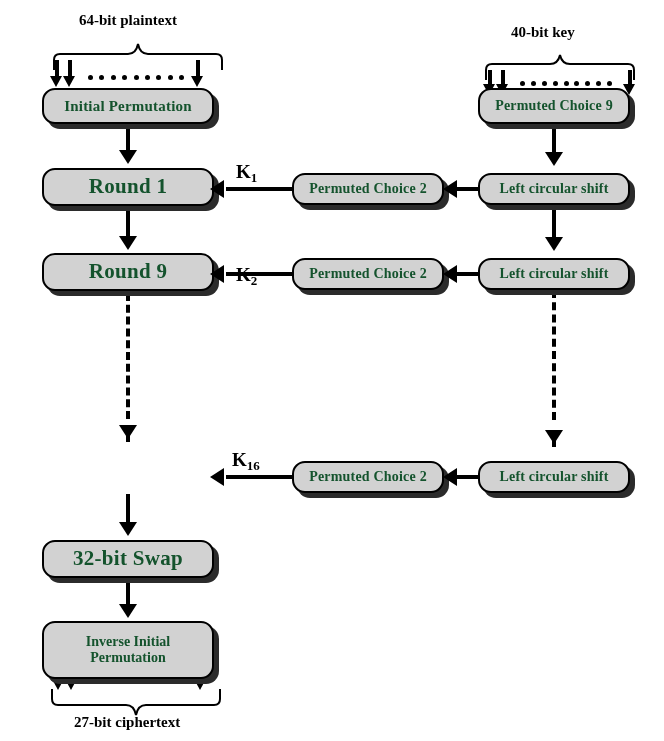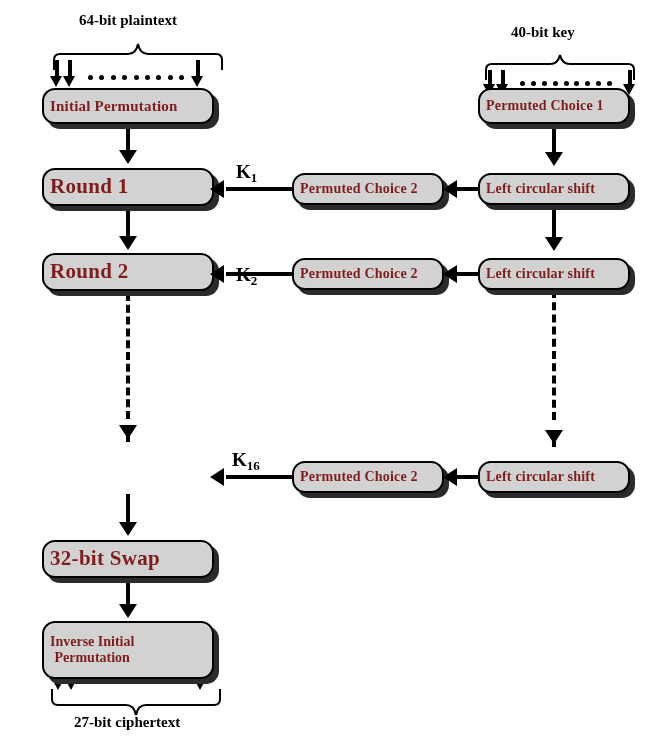--- a/index.html
+++ b/index.html
@@ -22,23 +22,23 @@
   
   .box {
     position: absolute;
     box-sizing: border-box;
     background: #d2d2d2;
     border: 2px solid #000000;
     border-radius: 13px;
     box-shadow: 5px 5px 0 0 #2b2b2b;
     display: flex;
     align-items: center;
-    justify-content: flex-start;
+    justify-content: center;
     text-align: center;
-    color: #7f1d1d;
+    color: #14532d;
     font-family: "Liberation Serif", serif;
     font-weight: bold;
     line-height: 1.12;
     z-index: 5;
   }
   .box.small  { font-size: 14px; letter-spacing: .2px; }
   .box.medium { font-size: 15px; letter-spacing: .2px; }
   .box.large  { font-size: 21px; letter-spacing: .3px; }
   .box.two-line { font-size: 14px; }
   .box .lbl { display: block; padding: 0 6px; white-space: pre-line; }
@@ -193,21 +193,21 @@
 
   <div class="box medium" style="left:42px; top:88px; width:172px; height:36px;">
     <span class="lbl">Initial Permutation</span>
   </div>
 
   <div class="box large" style="left:42px; top:168px; width:172px; height:38px;">
     <span class="lbl">Round 1</span>
   </div>
 
   <div class="box large" style="left:42px; top:253px; width:172px; height:38px;">
-    <span class="lbl">Round 2</span>
+    <span class="lbl">Round 9</span>
   </div>
 
 
   <div class="box large" style="left:42px; top:540px; width:172px; height:38px;">
     <span class="lbl">32-bit Swap</span>
   </div>
 
   <div class="box two-line" style="left:42px; top:621px; width:172px; height:58px;">
     <span class="lbl">Inverse Initial
 Permutation</span>
@@ -262,21 +262,21 @@
 
   <div class="box small" style="left:292px; top:258px; width:152px; height:32px;">
     <span class="lbl">Permuted Choice 2</span>
   </div>
 
   <div class="box small" style="left:292px; top:461px; width:152px; height:32px;">
     <span class="lbl">Permuted Choice 2</span>
   </div>
 
   <div class="box small" style="left:478px; top:88px; width:152px; height:36px;">
-    <span class="lbl">Permuted Choice 1</span>
+    <span class="lbl">Permuted Choice 9</span>
   </div>
 
   <div class="box small" style="left:478px; top:173px; width:152px; height:32px;">
     <span class="lbl">Left circular shift</span>
   </div>
 
   <div class="box small" style="left:478px; top:258px; width:152px; height:32px;">
     <span class="lbl">Left circular shift</span>
   </div>
 

